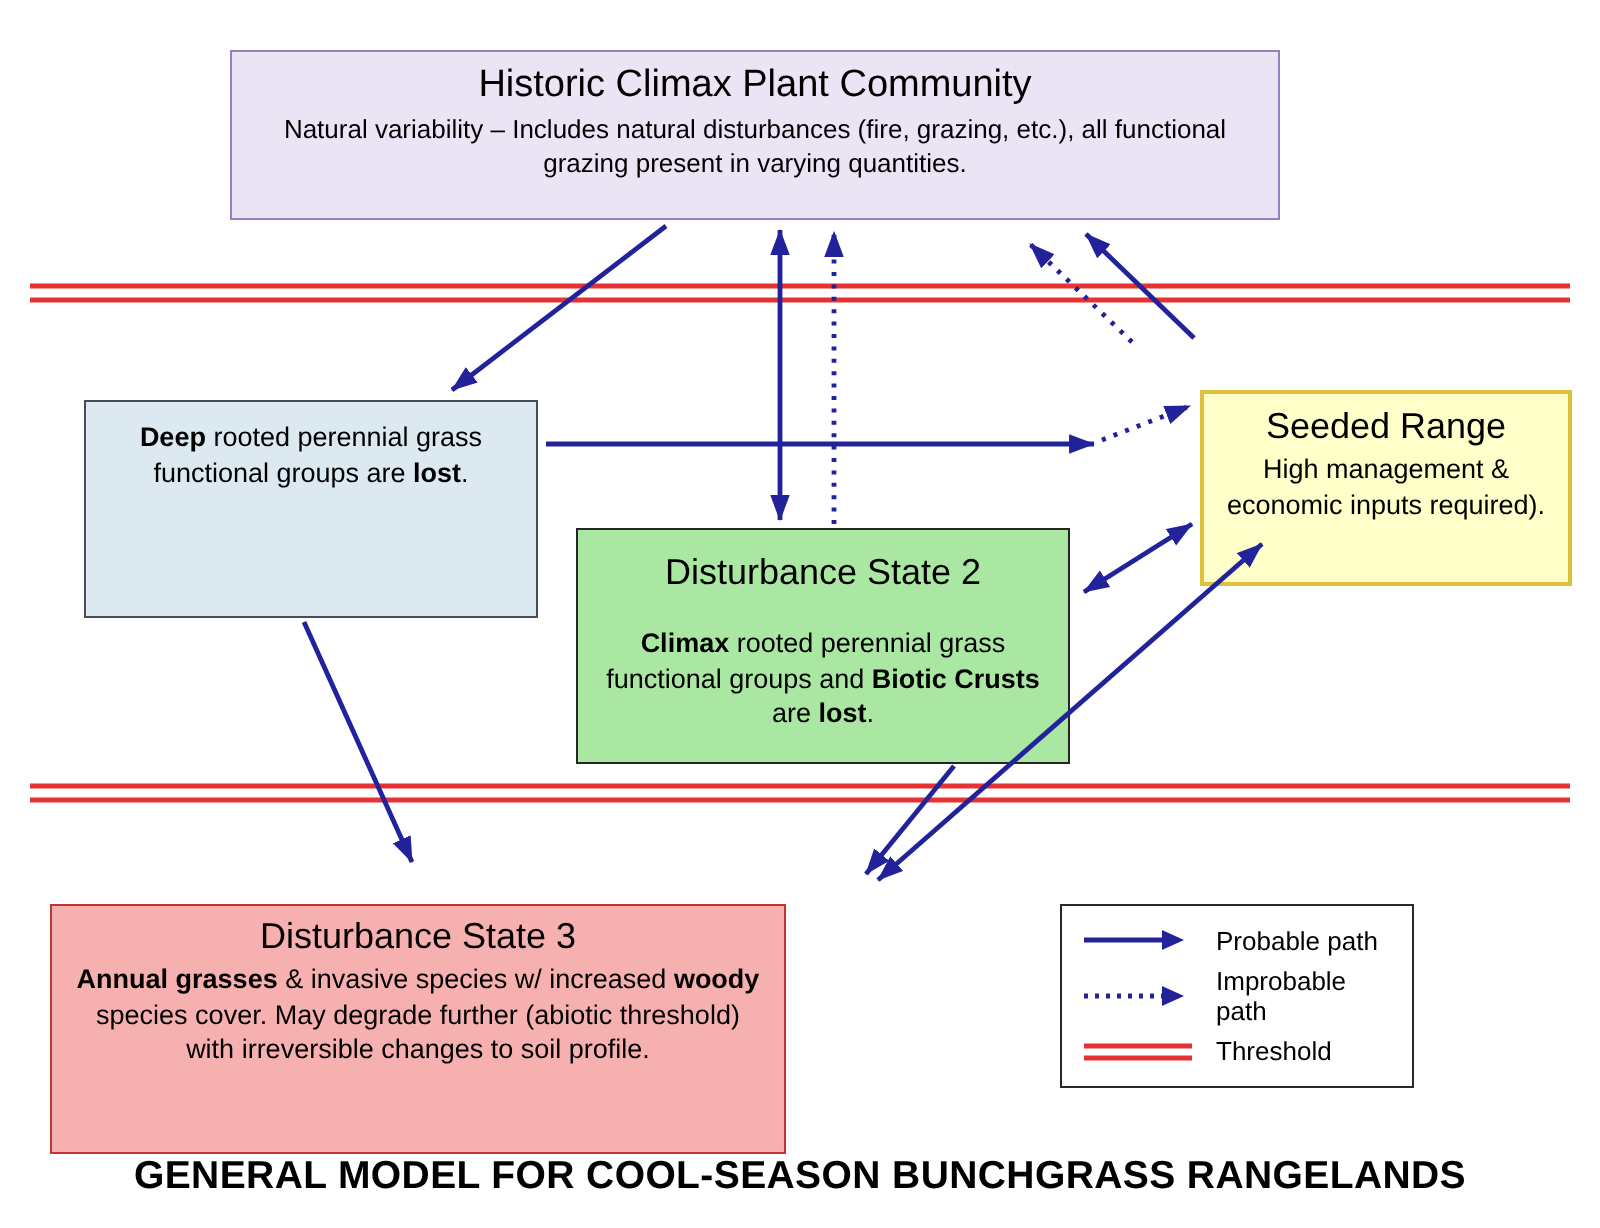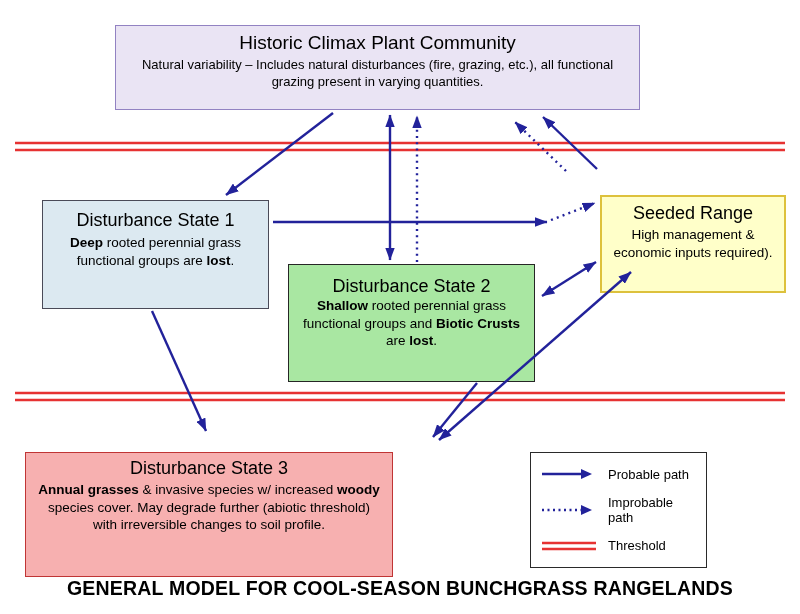--- a/index.html
+++ b/index.html
@@ -15,62 +15,61 @@
   #box-hcpc .title { font-size:19px; margin-bottom:3px; }
   #box-hcpc .body { font-size:13px; padding:0 14px; }
 
   #box-ds1 { left:42px; top:200px; width:227px; height:109px;
     background:#dce9f1; border:1px solid #4a4a58; padding-top:9px; }
   #box-ds1 .title { font-size:18px; margin-bottom:3px; }
   #box-ds1 .body { font-size:13.5px; padding:0 18px; }
 
   #box-ds2 { left:288px; top:264px; width:247px; height:118px;
     background:#a9e7a2; border:1px solid #262626; padding-top:11px; }
-  #box-ds2 .title { font-size:18px; margin-bottom:0; }
+  #box-ds2 .title { font-size:18px; margin-bottom:16px; }
   #box-ds2 .body { font-size:13.5px; padding:0 14px; }
 
   #box-seeded { left:600px; top:172px; width:186px; height:98px;
     background:#ffffc9; border:2px solid #ddc13c; padding-top:6px;margin-top:23px; }
   #box-seeded .title { font-size:18px; margin-bottom:2px; }
   #box-seeded .body { font-size:13.5px; padding:0 10px; }
 
   #box-ds3 { left:25px; top:452px; width:368px; height:125px;
     background:#f7b0b0; border:1px solid #c03535; padding-top:5px; }
   #box-ds3 .title { font-size:18px; margin-bottom:2px; }
   #box-ds3 .body { font-size:13.5px; padding:0 10px; }
 
   svg.overlay { position:absolute; left:0; top:0; pointer-events:none; }
 
-  .legend { position:absolute; left:530px; top:452px; width:177px; height:116px;
+  .legend { position:absolute; left:530px; top:452px; width:177px; height:92px;
     background:#ffffff; border:1px solid #2a2a2a; padding:6px 8px;
     display:flex; flex-direction:column; justify-content:space-around; }
   .legend-row { display:flex; align-items:center; gap:9px; font-size:13px; }
   .legend-row svg { flex:0 0 auto; }
 
   .footer { position:absolute; left:0; top:577px; width:100%; text-align:center;
     font-weight:bold; font-size:19.5px; letter-spacing:0.2px; }
 </style>
 </head>
 <body>
 
 <div class="canvas">
 
   <div class="box" id="box-hcpc">
     <div class="title">Historic Climax Plant Community</div>
     <div class="body"><span>Natural variability – Includes natural disturbances (fire, grazing, etc.), all functional grazing present in varying quantities.</span></div>
   </div>
 
   <div class="box" id="box-ds1">
-    <div class="title">Disturbance State 1</div>
     <div class="body"><span style="font-weight: bold;">Deep</span><span> rooted perennial grass functional groups are </span><span style="font-weight: bold;">lost</span><span>.</span></div>
   </div>
 
   <div class="box" id="box-ds2">
     <div class="title">Disturbance State 2</div>
-    <div class="body"><span style="font-weight: bold;">Shallow</span><span> rooted perennial grass functional groups and </span><span style="font-weight: bold;">Biotic Crusts</span><span> are </span><span style="font-weight: bold;">lost</span><span>.</span></div>
+    <div class="body"><span style="font-weight: bold;">Climax</span><span> rooted perennial grass functional groups and </span><span style="font-weight: bold;">Biotic Crusts</span><span> are </span><span style="font-weight: bold;">lost</span><span>.</span></div>
   </div>
 
   <div class="box" id="box-seeded">
     <div class="title">Seeded Range</div>
     <div class="body"><span>High management &amp; economic inputs required).</span></div>
   </div>
 
   <div class="box" id="box-ds3">
     <div class="title">Disturbance State 3</div>
     <div class="body"><span style="font-weight: bold; margin-top: 18px;">Annual grasses</span><span> &amp; invasive species w/ increased </span><span style="font-weight: bold;">woody</span><span> species cover.  May degrade further (abiotic threshold) with irreversible changes to soil profile.</span></div>

